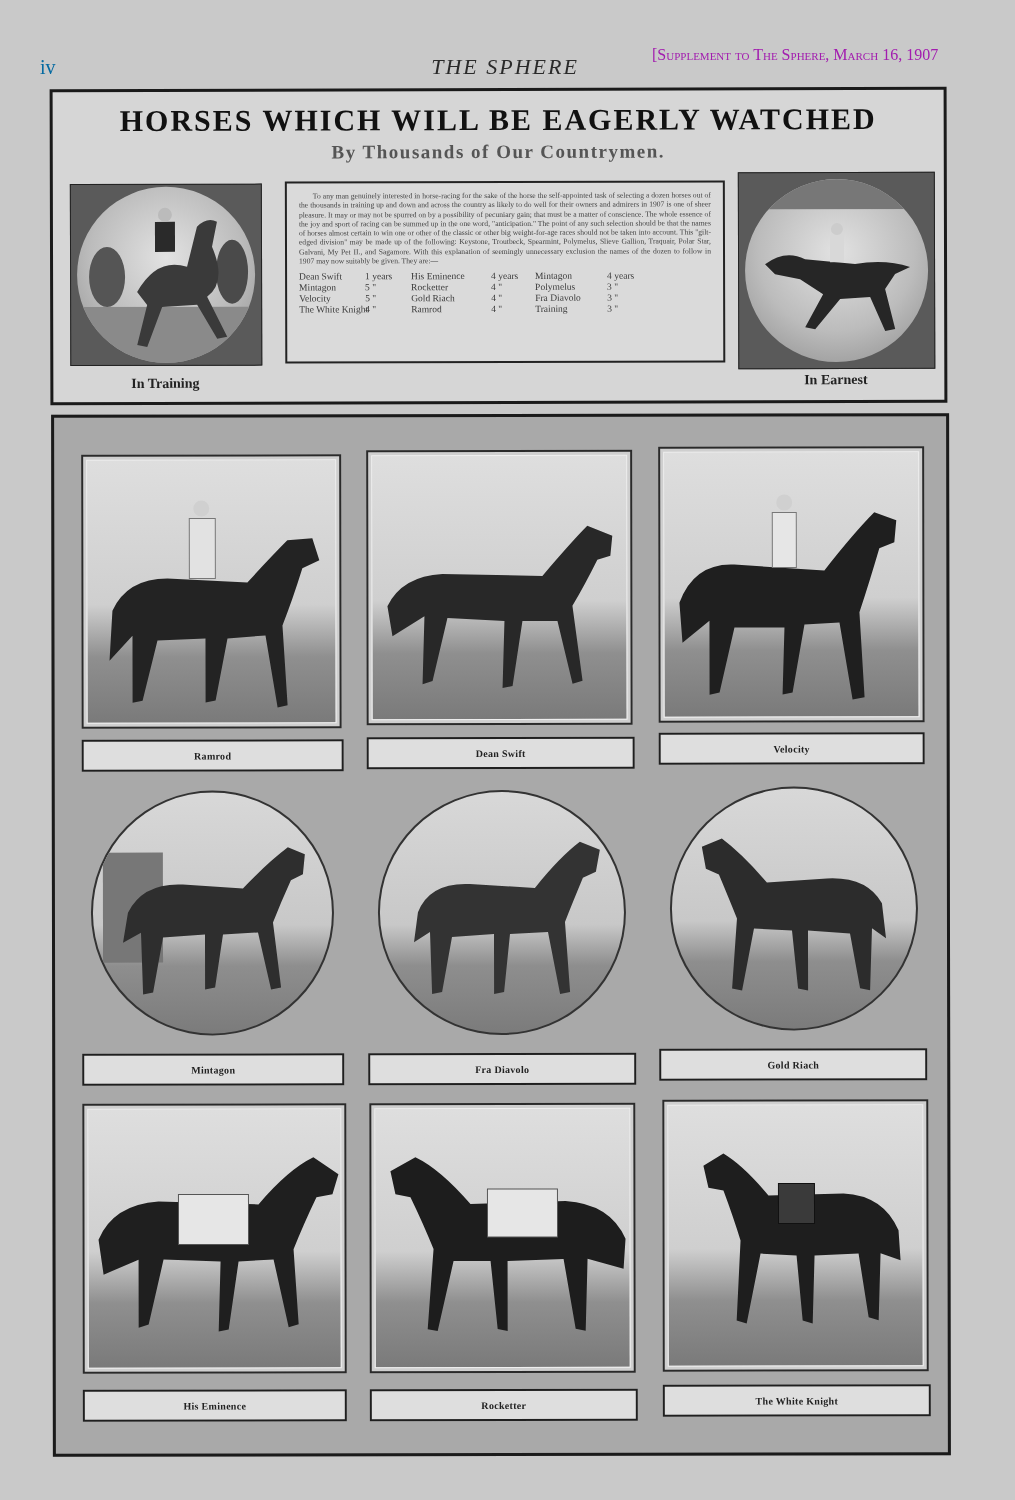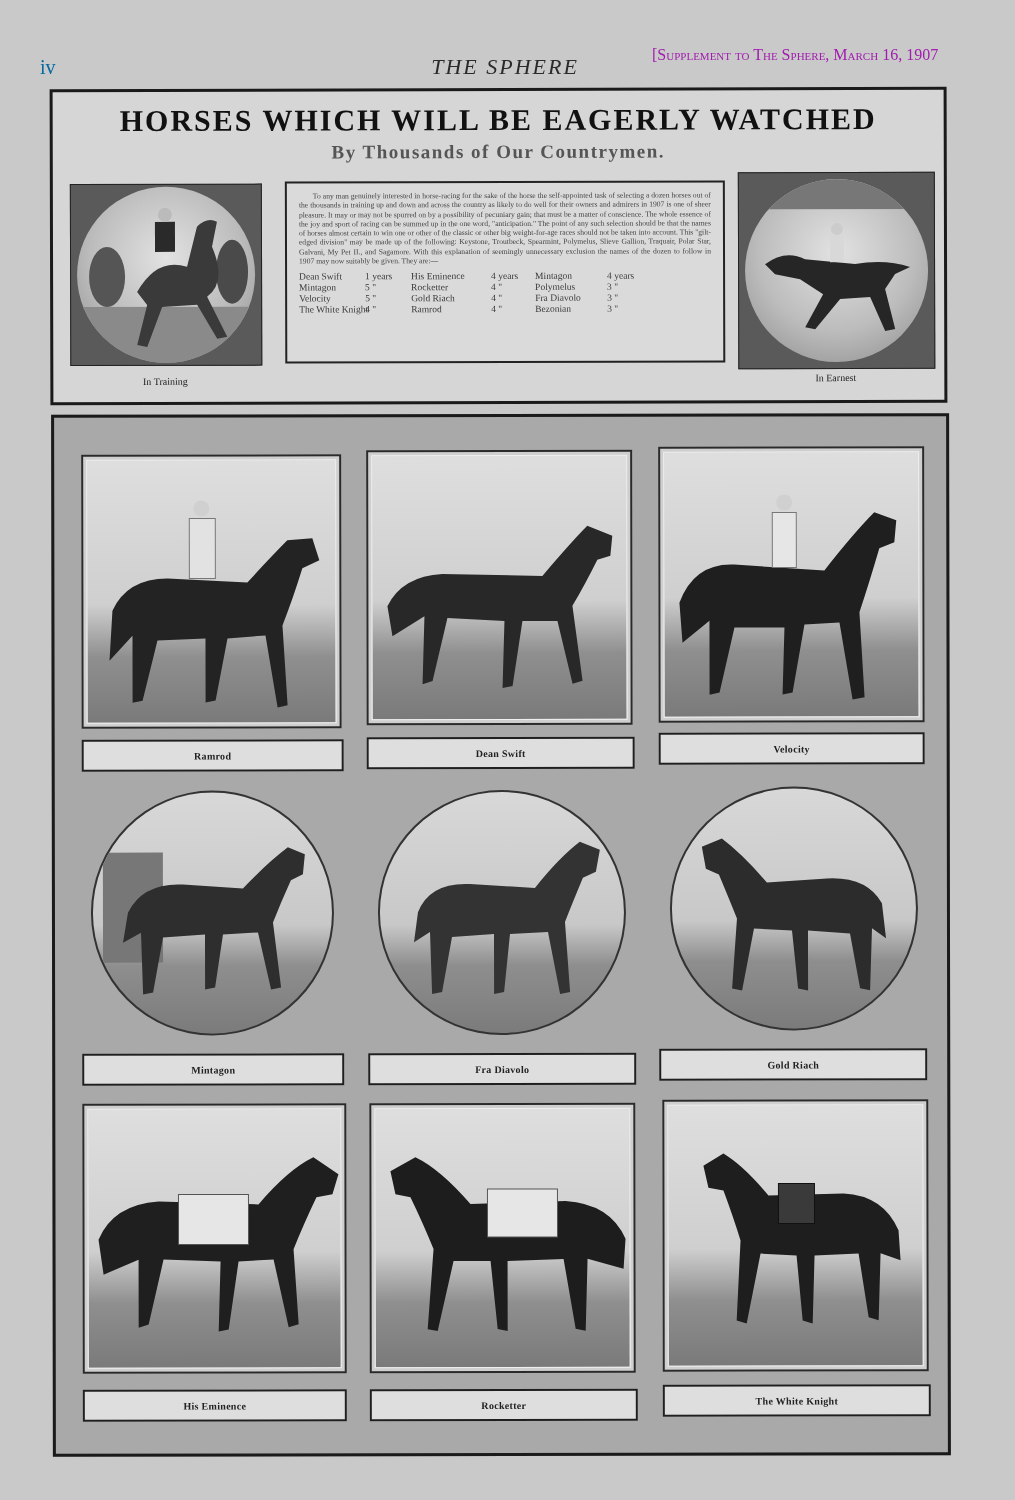--- a/index.html
+++ b/index.html
@@ -6,21 +6,21 @@
   body{width:1015px;height:1500px;background:#c9c9c9;position:relative;overflow:hidden;font-family:"Liberation Serif",serif;color:#1a1a1a;}
   .abs{position:absolute;}
   .folio{left:40px;top:56px;font-size:20px;color:#0369a1;}
   .mast{left:380px;top:54px;width:250px;text-align:center;font-size:22px;font-style:italic;letter-spacing:2px;color:#2a2a2a;font-family:Liberation Serif, serif;}
   .supp{left:652px;top:46px;width:300px;font-size:16px;color:#a21caf;font-variant:small-caps;}
   .topbox{left:50px;top:88px;width:897px;height:316px;border:3px solid #1a1a1a;background:#d6d6d6;box-sizing:border-box;transform:rotate(-0.15deg);}
   .headline{left:0;top:12px;width:100%;text-align:center;font-family:"Liberation Serif",serif;font-weight:bold;font-size:30px;letter-spacing:2px;color:#111;}
   .subhead{left:0;top:50px;width:100%;text-align:center;font-size:19px;font-weight:bold;letter-spacing:1.5px;color:#555;}
   .photo-sq{background:#5a5a5a;border:1px solid #222;overflow:hidden;}
   .circle{border-radius:50%;background:radial-gradient(circle at 50% 40%,#e2e2e2 0%,#bcbcbc 55%,#8a8a8a 100%);overflow:hidden;position:absolute;}
-  .cap{font-size:10px;font-weight:normal;text-align:center;color:#222;}
+  .cap{font-size:14px;font-weight:bold;text-align:center;color:#222;}
   .textbox{left:232px;top:90px;width:440px;height:182px;border:2px solid #222;background:#dadada;box-sizing:border-box;padding:8px 12px;font-size:7.6px;line-height:9.3px;text-align:justify;color:#444;}
   .textbox p{margin:0;text-indent:14px;}
   .tbl{display:grid;grid-template-columns:64px 44px 78px 42px 70px 40px;column-gap:2px;margin-top:6px;font-size:9.5px;line-height:11px;color:#3a3a3a;}
   .tbl span{white-space:nowrap;}
   .panel{left:52px;top:414px;width:898px;height:1042px;border:3px solid #1a1a1a;background:#a9a9a9;box-sizing:border-box;transform:rotate(-0.1deg);}
   .tile{position:absolute;border:2px solid #2a2a2a;background:#cfcfcf;overflow:hidden;box-sizing:border-box;}
   .tile .inner{position:absolute;left:3px;top:3px;right:3px;bottom:3px;border:1px solid #f0f0f0;background:linear-gradient(#dedede 0%,#cfcfcf 55%,#8f8f8f 75%,#7a7a7a 100%);}
   .rnd{position:absolute;border-radius:50%;border:2px solid #333;box-sizing:border-box;overflow:hidden;background:linear-gradient(#d8d8d8 0%,#c8c8c8 55%,#8e8e8e 72%,#7b7b7b 100%);}
   .label{position:absolute;height:32px;border:2px solid #1f1f1f;background:#dedede;box-sizing:border-box;display:flex;align-items:center;justify-content:center;font-size:10px;font-weight:bold;color:#222;letter-spacing:0.3px;}
   svg{display:block;}
@@ -68,21 +68,21 @@
       <span>Velocity</span>
         <span>5  "</span>
       <span>Gold Riach</span>
         <span>4  "</span>
       <span>Fra Diavolo</span>
         <span>3  "</span>
       <span>The White Knight</span>
         <span>4  "</span>
       <span>Ramrod</span>
         <span>4  "</span>
-      <span>Bezonian</span>
+      <span>Training</span>
         <span>3  "</span>
     </div>
   </div>
 
   <div class="abs photo-sq" style="left:685px;top:82px;width:195px;height:195px;">
     <div class="circle" style="left:6px;top:6px;width:183px;height:183px;">
       <svg width="183" height="183" viewBox="0 0 183 183">
         <rect x="0" y="0" width="183" height="30" fill="#777"></rect>
         <path d="M20 85 Q40 70 60 80 L110 85 Q140 80 165 88 L150 95 L140 110 L150 150 L140 152 L125 118 L95 120 L70 150 L60 148 L78 115 L55 100 L30 95 Z" fill="#262626"></path>
         <rect x="85" y="55" width="14" height="28" fill="#d8d8d8"></rect>

